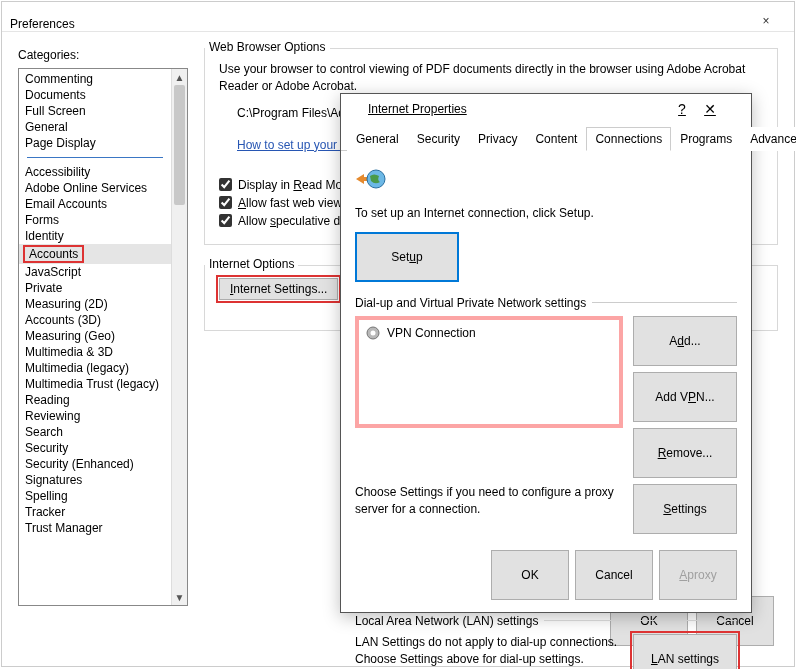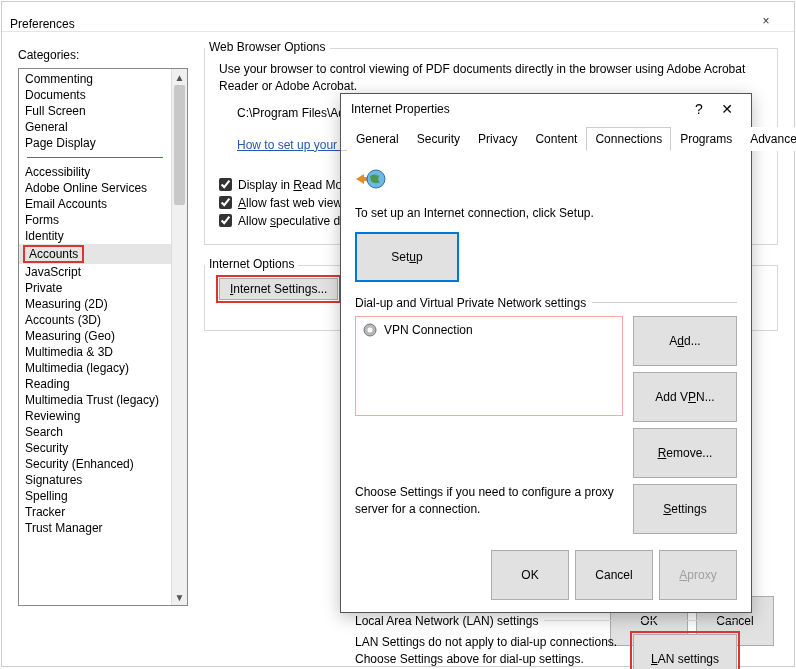--- a/index.html
+++ b/index.html
@@ -42,40 +42,40 @@
 
 .btn { background: #e1e1e1; border: 1px solid #adadad; padding: 17px 14px; min-width: 78px; text-align: center; cursor: default; }
 .btn.default-b { border: 1px solid #0078d7; box-shadow: inset 0 0 0 1px #0078d7; }
 .btn.disabled { color: #a0a0a0; }
 .btn.marked-red { outline: 2px solid #d33; outline-offset: 1px; }
 
 .prefs-buttons { position: absolute; right: 20px; bottom: 20px; display: flex; gap: 8px; }
 
 
 .ip-dialog { position: absolute; left: 340px; top: 93px; width: 412px; height: 520px; background: #fff; border: 1px solid #555; box-shadow: 0 4px 16px rgba(0,0,0,0.25); }
-.ip-titlebar { height: 30px; display: flex; align-items: center; padding: 0 10px; }
+.ip-titlebar { height: 30px; display: flex; align-items: center; padding: 0 27px; text-decoration: underline; }
 .ip-title { flex: 1; }
 .ip-help { width: 28px; text-align: center; font-size: 14px; }
 .ip-close { width: 28px; text-align: center; font-size: 14px; }
 
 .ip-tabs { display: flex; border-bottom: 1px solid #ccc; padding: 0 6px; margin-top: 2px; }
 .ip-tab { padding: 4px 8px; border: 1px solid transparent; border-bottom: none; background: #fff; position: relative; top: 1px; cursor: default; }
 .ip-tab.active { border-color: #ccc; border-bottom: 1px solid #fff; }
 
 .ip-body { padding: 12px 14px; }
 
 .setup-row { display: flex; align-items: flex-start; gap: 10px; margin-bottom: 14px; flex-direction: column; }
 .globe-icon { width: 32px; height: 32px; display: flex; align-items: center; justify-content: center; }
 .globe-svg { width: 30px; height: 26px; }
 
 .ip-group { margin-bottom: 14px; }
 .ip-group-label { display: flex; align-items: center; gap: 6px; margin-bottom: 6px; }
 .ip-group-label .line { flex: 1; border-top: 1px solid #ccc; }
 .conn-area { display: flex; gap: 10px; }
-.conn-list { flex: 1; border: 1px solid #fca5a5; height: 100px; padding: 4px; text-align: right; }
+.conn-list { flex: 1; border: 4px solid #fca5a5; height: 112px; padding: 4px; text-align: right; }
 .conn-item { display: flex; align-items: center; gap: 6px; padding: 1px 2px; }
 .conn-icon { width: 16px; height: 16px; display: flex; align-items: center; justify-content: center; color: #666; }
 .conn-buttons { display: flex; flex-direction: column; gap: 6px; width: 104px; }
 .conn-buttons .btn { min-width: 104px; }
 
 .proxy-row { display: flex; gap: 10px; margin-top: 6px; align-items: flex-start; }
 .proxy-text { flex: 1; line-height: 1.4; }
 
 .lan-row { display: flex; gap: 10px; align-items: flex-start; }
 .lan-text { flex: 1; line-height: 1.4; }
@@ -109,22 +109,22 @@
             <div class="cat-item">Forms</div>
             <div class="cat-item">Identity</div>
             <div class="cat-item selected" style="padding-left: 0px;"><span class="cat-item marked">Accounts</span></div>
             <div class="cat-item">JavaScript</div>
             <div class="cat-item">Private</div>
             <div class="cat-item">Measuring (2D)</div>
             <div class="cat-item">Accounts (3D)</div>
             <div class="cat-item">Measuring (Geo)</div>
             <div class="cat-item">Multimedia &amp; 3D</div>
             <div class="cat-item">Multimedia (legacy)</div>
+            <div class="cat-item">Multimedia Trust (legacy)</div>
             <div class="cat-item">Reading</div>
-            <div class="cat-item">Multimedia Trust (legacy)</div>
             <div class="cat-item">Reviewing</div>
             <div class="cat-item">Search</div>
             <div class="cat-item">Security</div>
             <div class="cat-item">Security (Enhanced)</div>
             <div class="cat-item">Signatures</div>
             <div class="cat-item">Spelling</div>
             <div class="cat-item">Tracker</div>
             <div class="cat-item">Trust Manager</div>
           </div>
         <div class="cat-scrolltrack">

